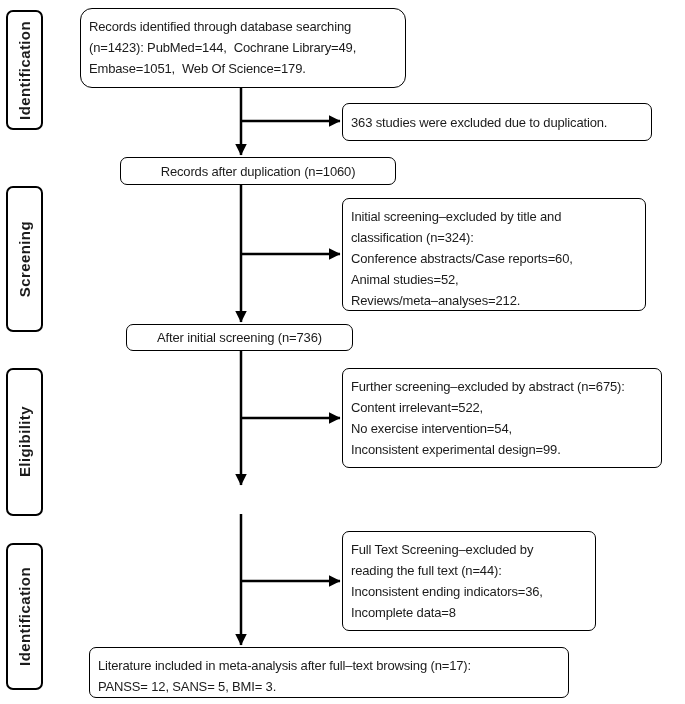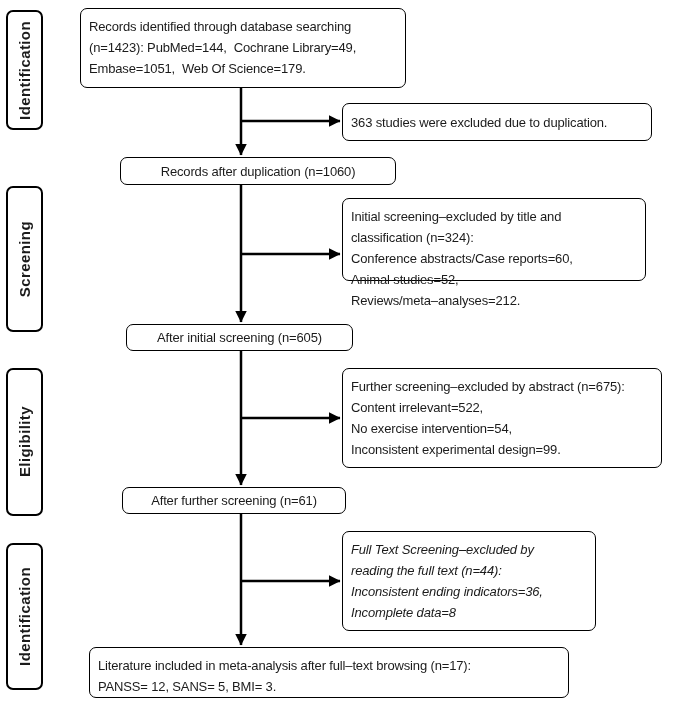--- a/index.html
+++ b/index.html
@@ -91,44 +91,43 @@
   <div class="stage" style="top:186px; height:146px;">
     <span class="vlabel">Screening</span>
   </div>
   <div class="stage" style="top:368px; height:148px;">
     <span class="vlabel">Eligibility</span>
   </div>
   <div class="stage" style="top:543px; height:147px;">
     <span class="vlabel">Identification</span>
   </div>
 
-  <div class="box box-left" style="left:80px; top:8px; width:326px; height:80px;">Records identified through database searching
+  <div class="box box-left" style="left:80px; top:8px; width:326px; height:80px;border-radius:12px;">Records identified through database searching
 (n=1423): PubMed=144,  Cochrane Library=49,
 Embase=1051,  Web Of Science=179.</div>
 
   <div class="box box-vcenter" style="left:342px; top:103px; width:310px; height:37px;">363 studies were excluded due to duplication.</div>
 
   <div class="box box-center" style="left:120px; top:157px; width:276px; height:28px;">Records after duplication (n=1060)</div>
 
-  <div class="box box-left" style="left:342px; top:198px; width:304px; height:83px;">Initial screening–excluded by title and
+  <div class="box box-left" style="left:342px; top:198px; width:304px; height:113px;">Initial screening–excluded by title and
 classification (n=324):
 Conference abstracts/Case reports=60,
 Animal studies=52,
 Reviews/meta–analyses=212.</div>
 
-  <div class="box box-center" style="left:126px; top:324px; width:227px; height:27px;">After initial screening (n=605)</div>
+  <div class="box box-center" style="left:126px; top:324px; width:227px; height:27px;">After initial screening (n=736)</div>
 
   <div class="box box-left" style="left:342px; top:368px; width:320px; height:100px;">Further screening–excluded by abstract (n=675):
 Content irrelevant=522,
 No exercise intervention=54,
 Inconsistent experimental design=99.</div>
 
-  <div class="box box-center" style="left:122px; top:487px; width:224px; height:27px;">After further screening (n=61)</div>
 
-  <div class="box box-left" style="left:342px; top:531px; width:254px; height:100px;font-style:italic;">Full Text Screening–excluded by
+  <div class="box box-left" style="left:342px; top:531px; width:254px; height:100px;">Full Text Screening–excluded by
 reading the full text (n=44):
 Inconsistent ending indicators=36,
 Incomplete data=8</div>
 
   <div class="box box-left" style="left:80px; top:647px; width:480px; height:51px;margin-left:9px;">Literature included in meta-analysis after full–text browsing (n=17):
 PANSS= 12, SANS= 5, BMI= 3.</div>
 
 </div>
 
 </body></html>

